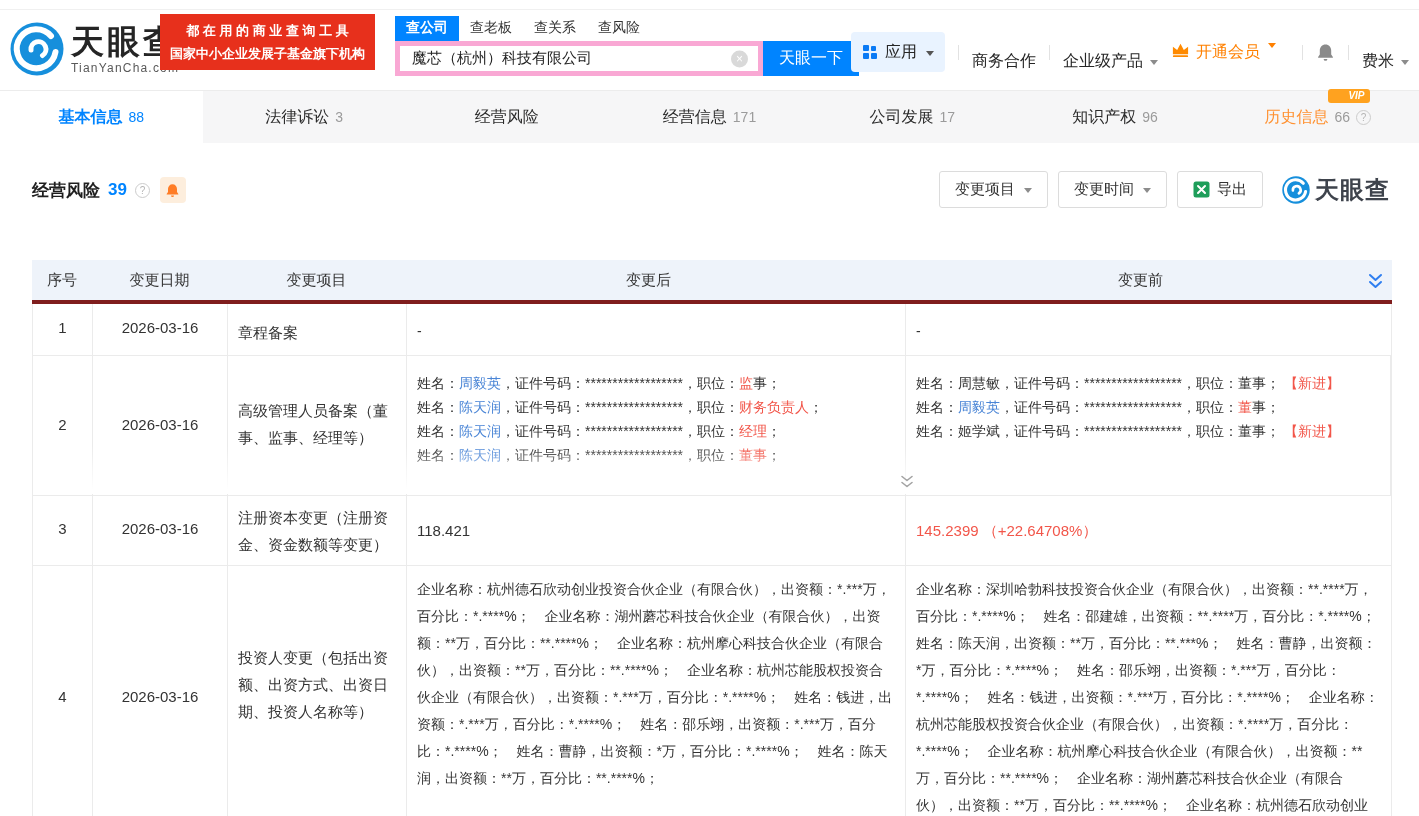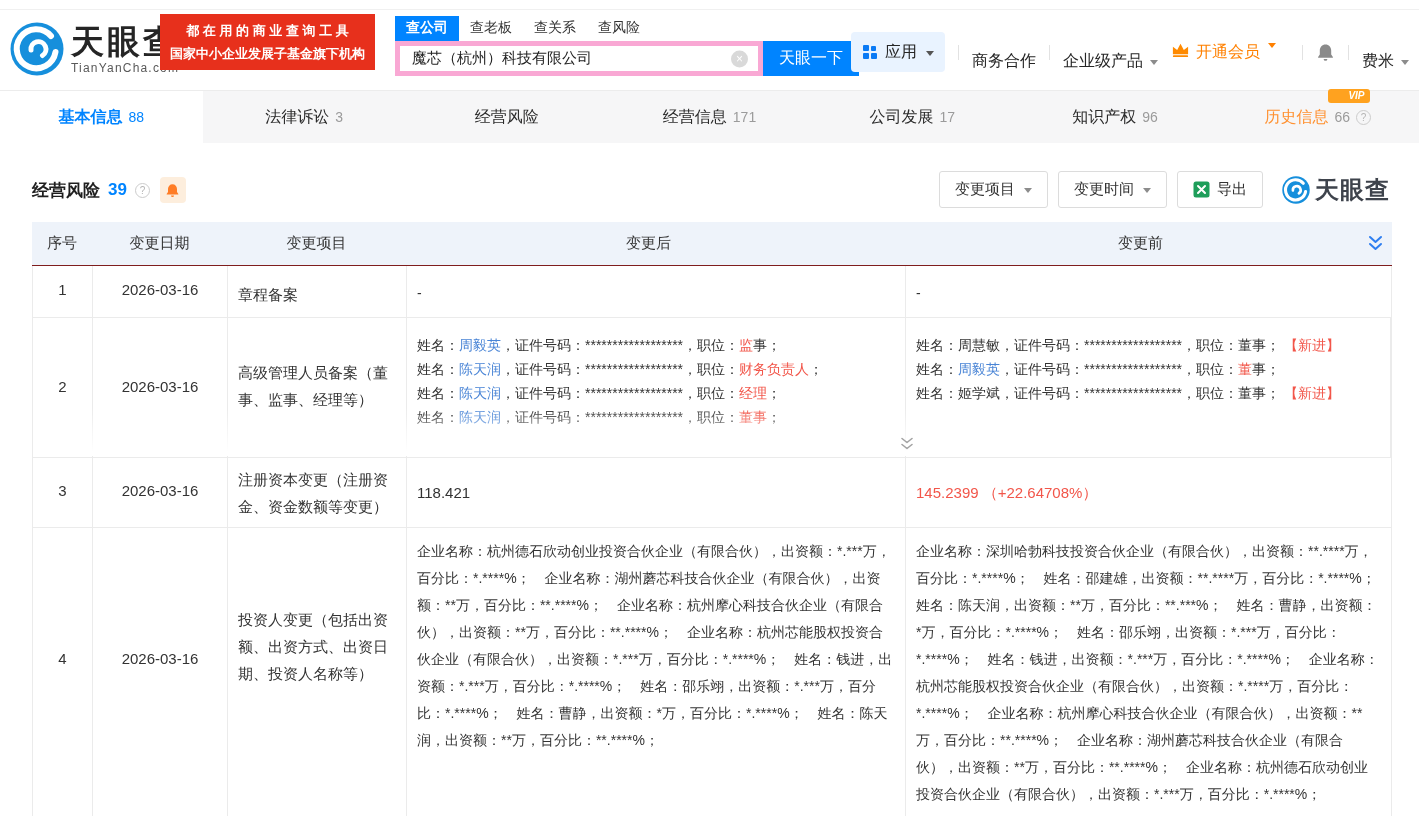--- a/index.html
+++ b/index.html
@@ -64,21 +64,21 @@
                align-items:center; justify-content:center; cursor:pointer; margin-left:2px; }
   .sec-actions { position:absolute; right:29px; top:171px; display:flex; align-items:center; gap:10px; }
   .btn { height:37px; border:1px solid #dcdcdc; border-radius:3px; background:#fff; padding:0 15px;
          font-size:15px; color:#333; display:flex; align-items:center; gap:7px; font-family:inherit; cursor:pointer; }
   .wm { display:flex; align-items:center; gap:5px; margin-left:9px; }
   .wm-text { font-size:24px; font-weight:bold; color:#3e434c; letter-spacing:1px; }
 
   
   .tbl { position:absolute; left:32px; top:222px; width:1360px; }
   .thead { display:flex; align-items:center; height:44px; background:#eef3fa; font-size:15px; color:#333;
-           position:relative; border-bottom:1px solid #7f1d1d; }
+           position:relative; border-bottom:4px solid #7f1d1d;margin-top:38px; }
   .th { text-align:center; }
   .w-seq{width:60px;} .w-date{width:135px;} .w-item{width:179px;} .w-before{width:499px;} .w-after{width:485px;}
   .thead-chevron { position:absolute; right:9px; top:13px; cursor:pointer; }
   .tr { display:flex; border-bottom:1px solid #ebebeb; border-left:1px solid #ebebeb; border-right:1px solid #ebebeb;
         background:#fff; }
   .td { padding:0 10px; font-size:14px; color:#333; border-right:1px solid #ebebeb; }
   .td:last-child { border-right:none; }
   .td-seq,.td-date { text-align:center; font-size:15px; }
   .td-item { line-height:27px; font-size:15px; }
   .rich-line { line-height:24px; }

